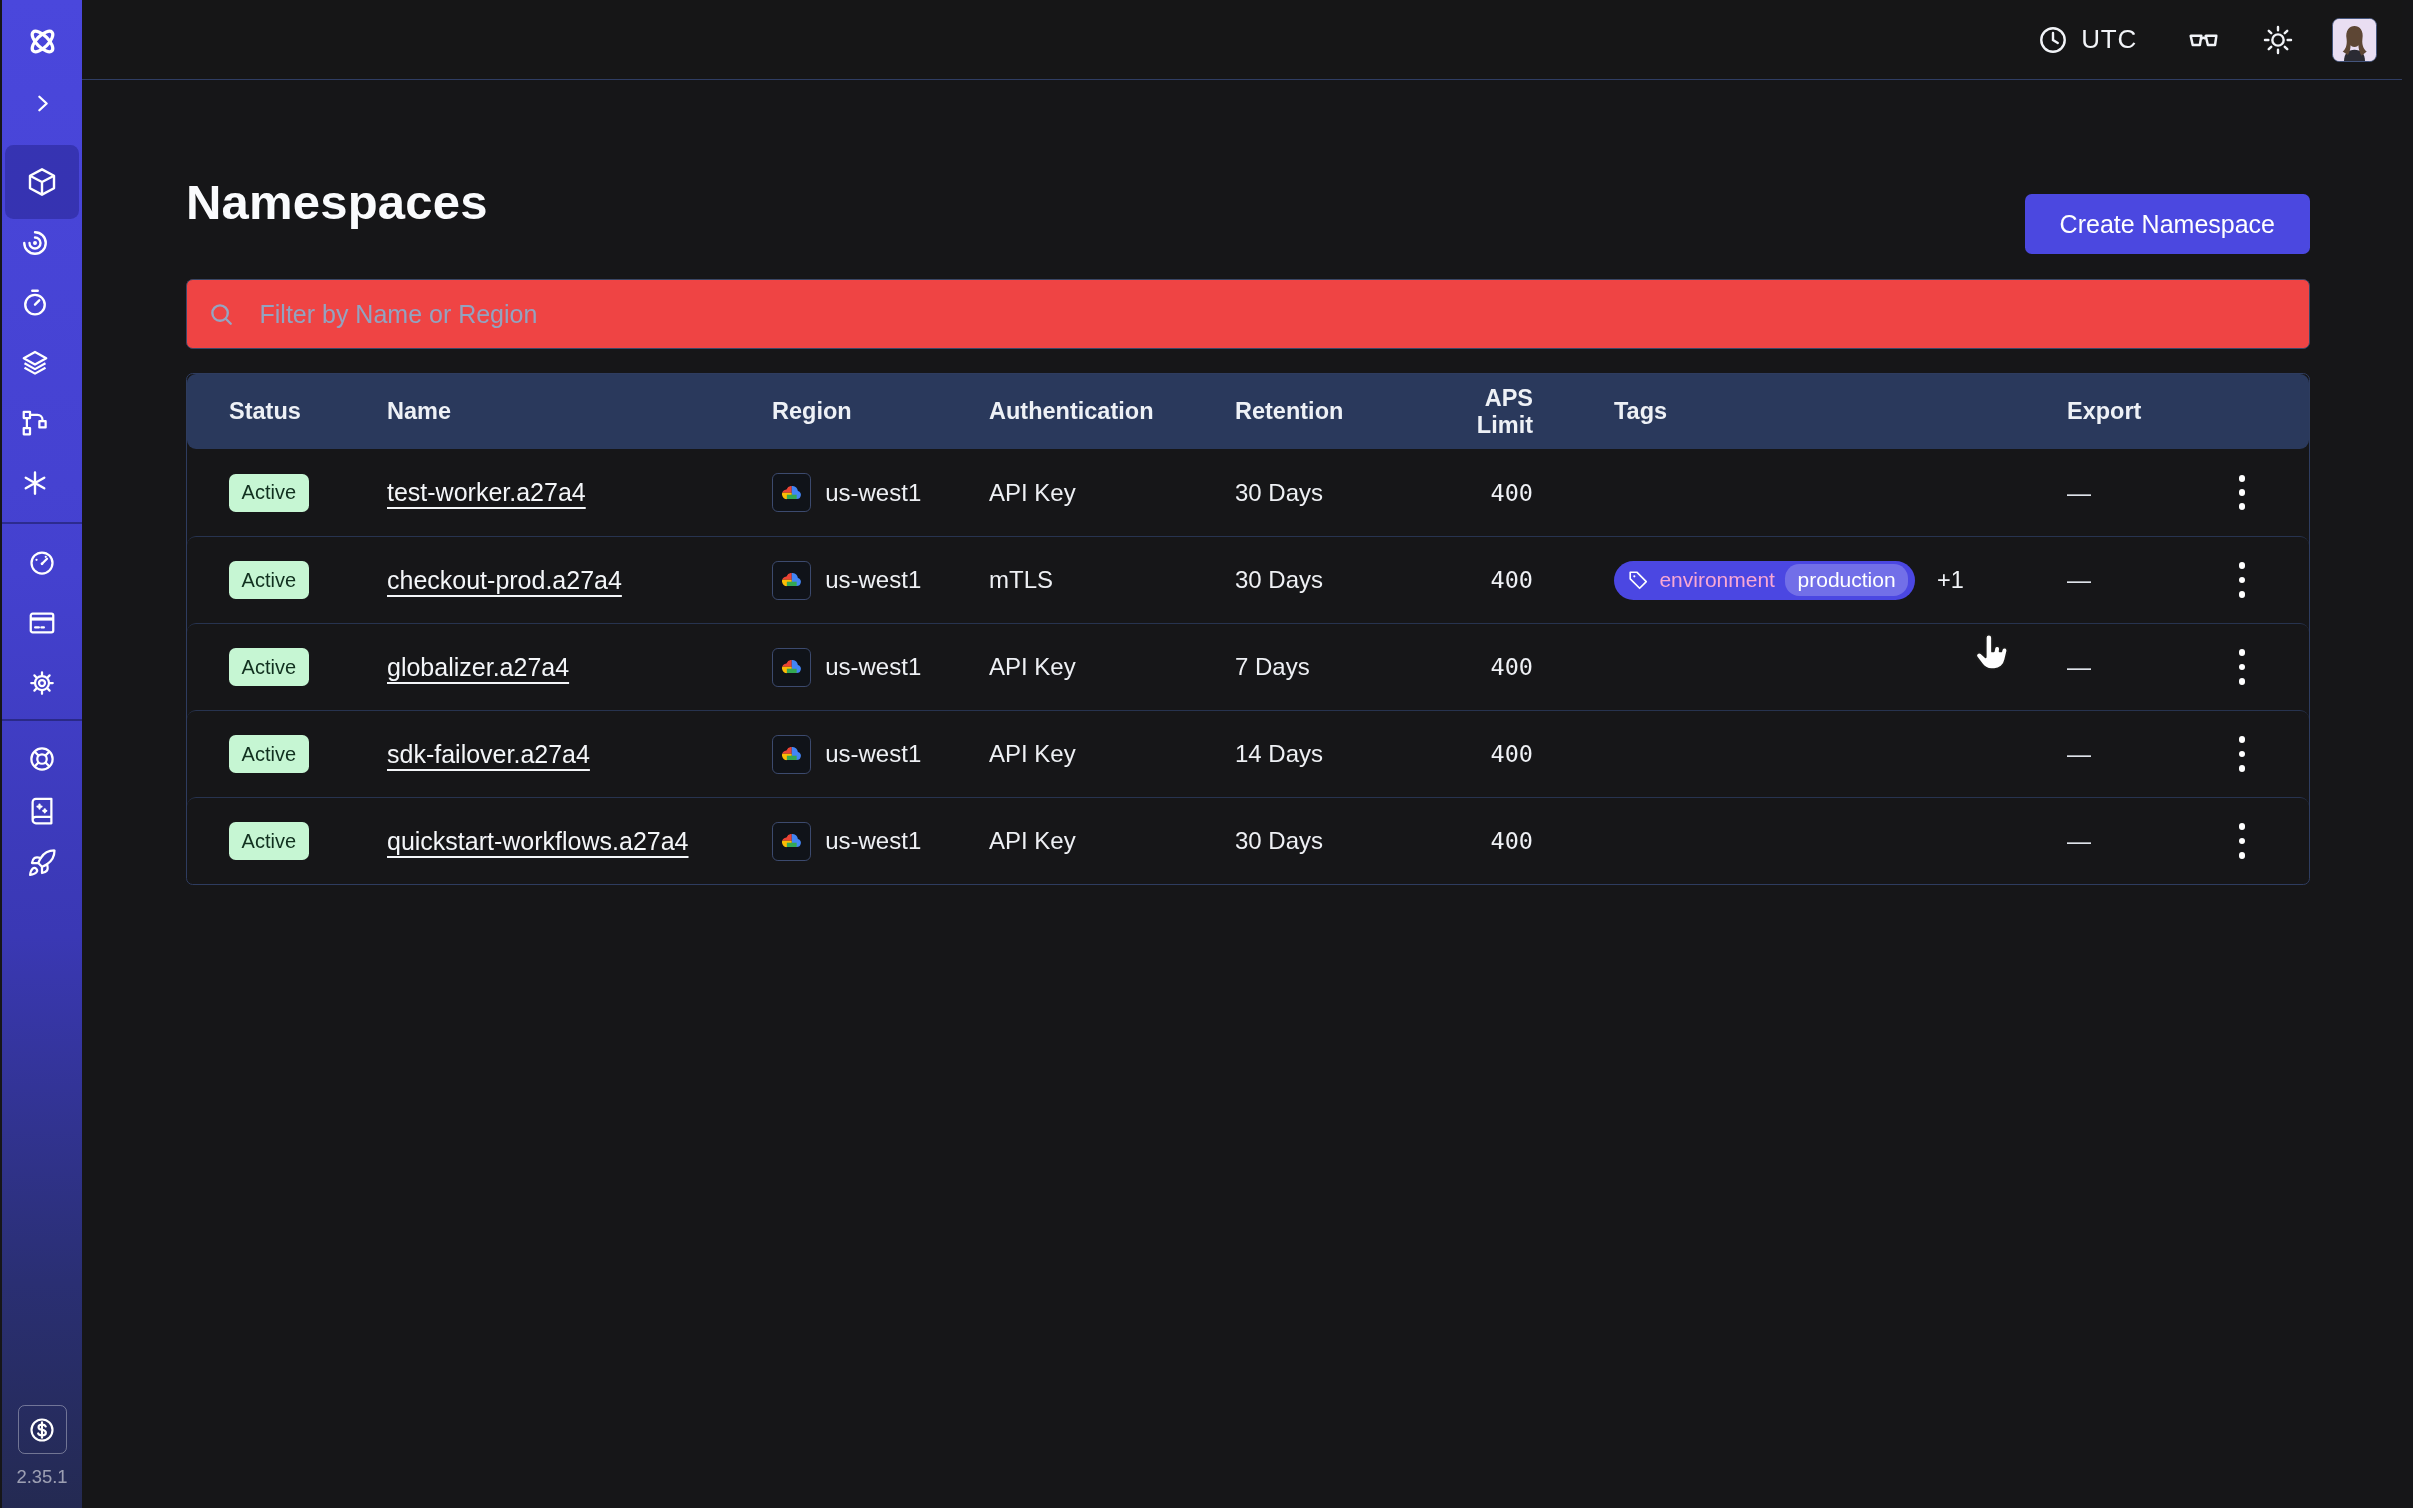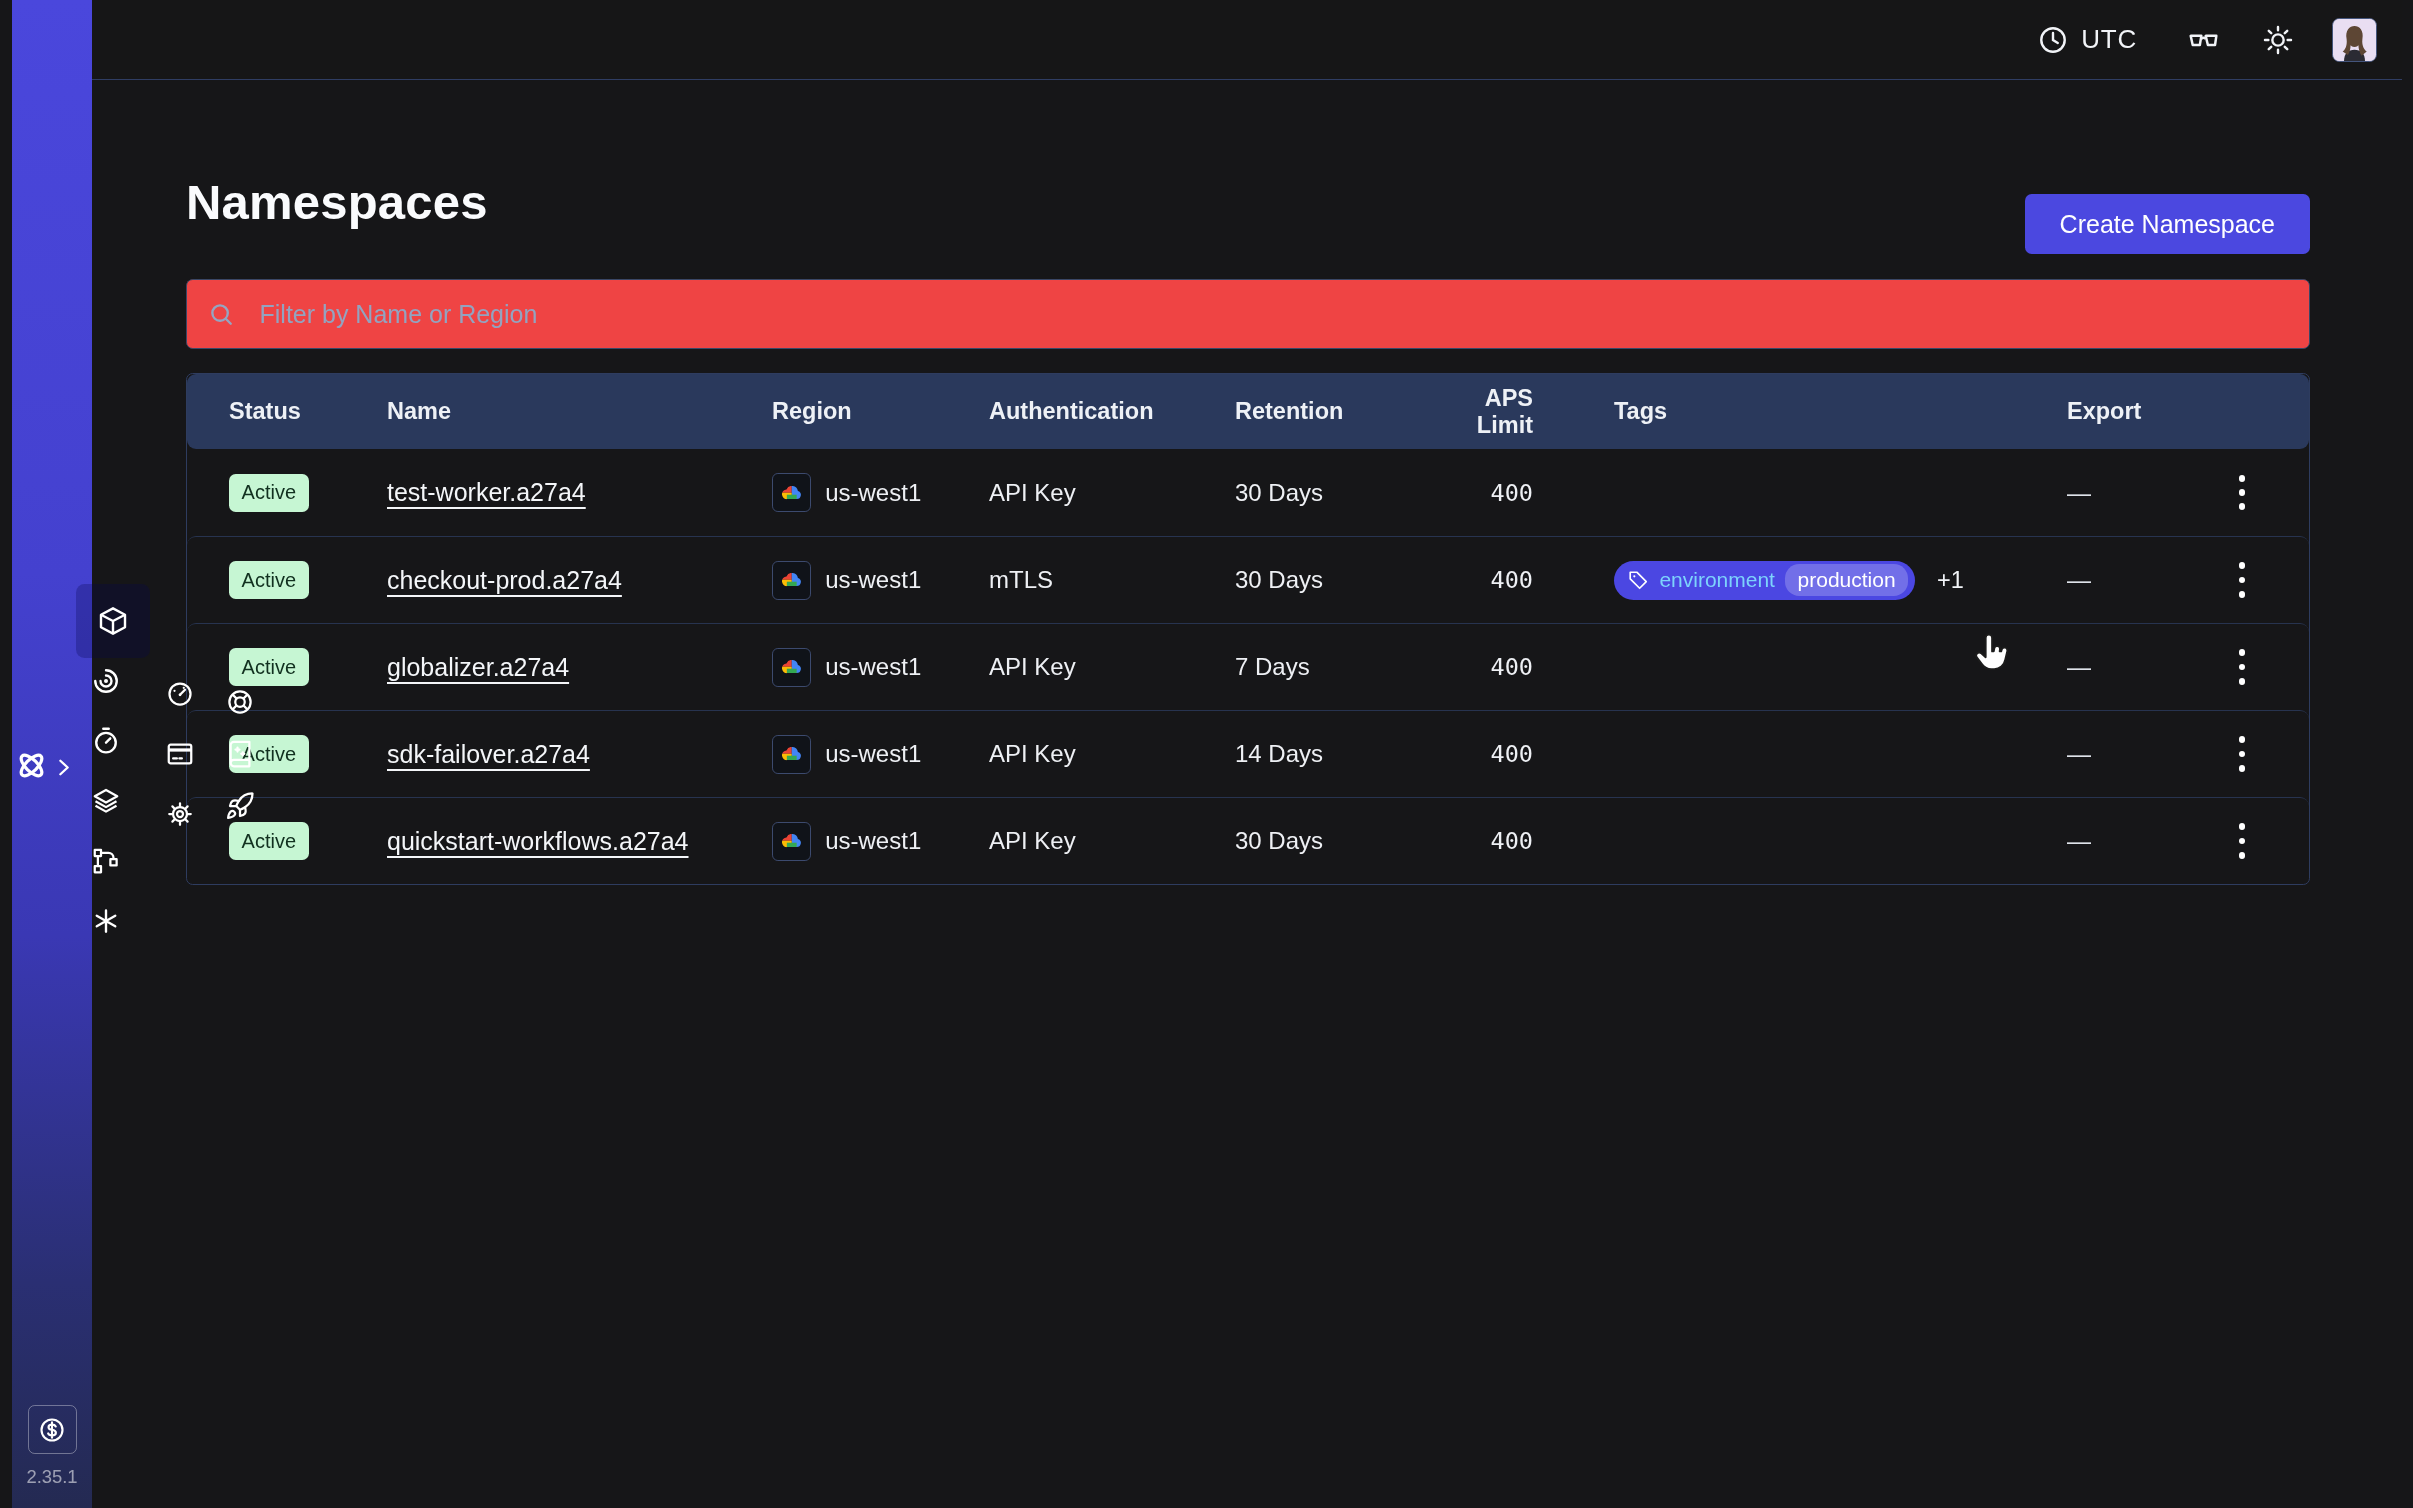--- a/index.html
+++ b/index.html
@@ -1,23 +1,23 @@
 <!DOCTYPE html>
 <html style="font-size:13.4px"><head>
 <meta charset="utf-8">
 <style>
   * { margin:0; padding:0; box-sizing:border-box; }
   html,body { width:2413px; height:1508px; overflow:hidden; background:#161618;
     font-family:"Liberation Sans","DejaVu Sans",sans-serif; color:#EDEFF4; }
   svg { display:block; }
 
   
-  .sidebar { position:absolute; left:12px; top:0; width:80px; height:1508px; z-index:5;
+  .sidebar { position:absolute; left:2px; top:0; width:80px; height:1508px; z-index:5;
     background:linear-gradient(180deg,#4A47DC 0%,#4441CF 38%,#3A38B4 62%,#2A2F73 85%,#242A52 100%);
-    display:flex; flex-direction:row; align-items:center; }
+    display:flex; flex-direction:column; align-items:center; }
   .sb-logo { margin-top:22px; width:39px; height:39px; display:flex; align-items:center; justify-content:center; cursor:pointer; }
   .sb-chev { margin-top:27px; width:30px; height:30px; display:flex; align-items:center; justify-content:center; cursor:pointer; }
   .sb-group1 { margin-top:34px; }
   .sb-item { width:60px; height:60px; display:flex; align-items:center; justify-content:center; cursor:pointer; }
   .sb-item.active { width:74px; height:74px; background:rgba(8,6,80,0.28); border-radius:8.4px; }
   .sb-group1 .sb-item.active { margin:-6.7px 0; }
   .sb-div { width:80px; height:1.7px; background:rgba(15,18,64,0.45); margin:9.2px 0; }
   .sb-group3 .sb-item { height:52px; }
   .sb-bottom { position:absolute; left:0; bottom:0; width:80px; display:flex; flex-direction:column; align-items:center; }
   .sb-badge { width:49px; height:49px; border:1.7px solid rgba(255,255,255,0.35); border-radius:6.7px;
@@ -64,21 +64,21 @@
     padding:7.5px 12.6px; border-radius:6.7px; }
   .ns-link { color:#F4F6F9; font-size:25px; text-decoration:underline; text-underline-offset:5.9px;
     text-decoration-thickness:1.7px; cursor:pointer; }
   .td-region { display:flex; align-items:center; gap:14.2px; }
   .gcp { width:39px; height:39px; border:1.7px solid #3C4A6E; border-radius:5.9px; background:#101319;
     display:flex; align-items:center; justify-content:center; }
   .td-aps { text-align:right; font-family:"DejaVu Sans Mono",monospace; font-size:23.5px; }
   .td-tags { display:flex; align-items:center; }
   .tag-pill { display:inline-flex; align-items:center; gap:10px; height:39px; background:#4B47E2;
     border-radius:20px; padding:0 6.7px 0 13.4px; cursor:pointer; }
-  .tag-key { font-size:21px; color:#7dd3fc; }
+  .tag-key { font-size:21px; color:#f9a8d4; }
   .tag-val { background:rgba(255,255,255,0.22); border-radius:14.2px; padding:4.2px 12.6px; font-size:21px; color:#fff; }
   .tag-more { margin-left:22px; font-size:23.5px; color:#F2F4F8; }
   .td-export { color:#DFE3EA; }
   .td-kebab { display:flex; justify-content:center; }
   .kebab { background:none; border:none; cursor:pointer; display:flex; flex-direction:column; gap:7.5px; padding:8.4px; }
   .kebab i { width:6.7px; height:6.7px; border-radius:50%; background:#FFFFFF; display:block; }
 
   .tfoot { height:94px; border-top:1.7px solid #2E3C5F; display:flex; align-items:center;
     justify-content:space-between; padding:0 49px 0 50px; }
   .page-size { width:111px; height:55px; border:1.7px solid #47536F; border-radius:6.7px; background:transparent;

